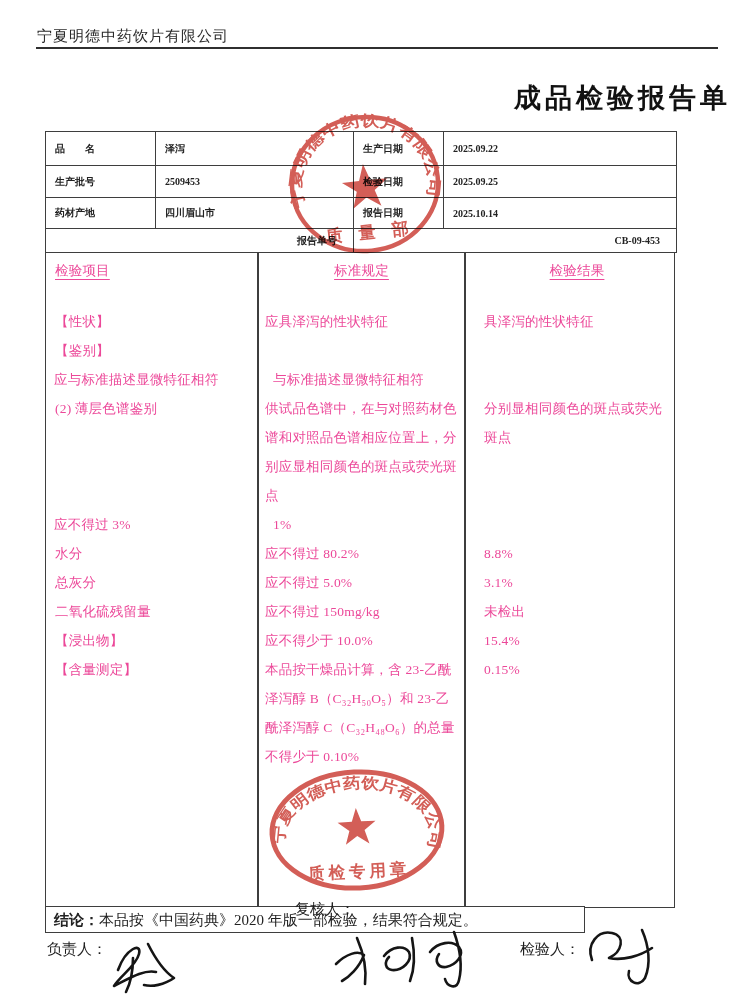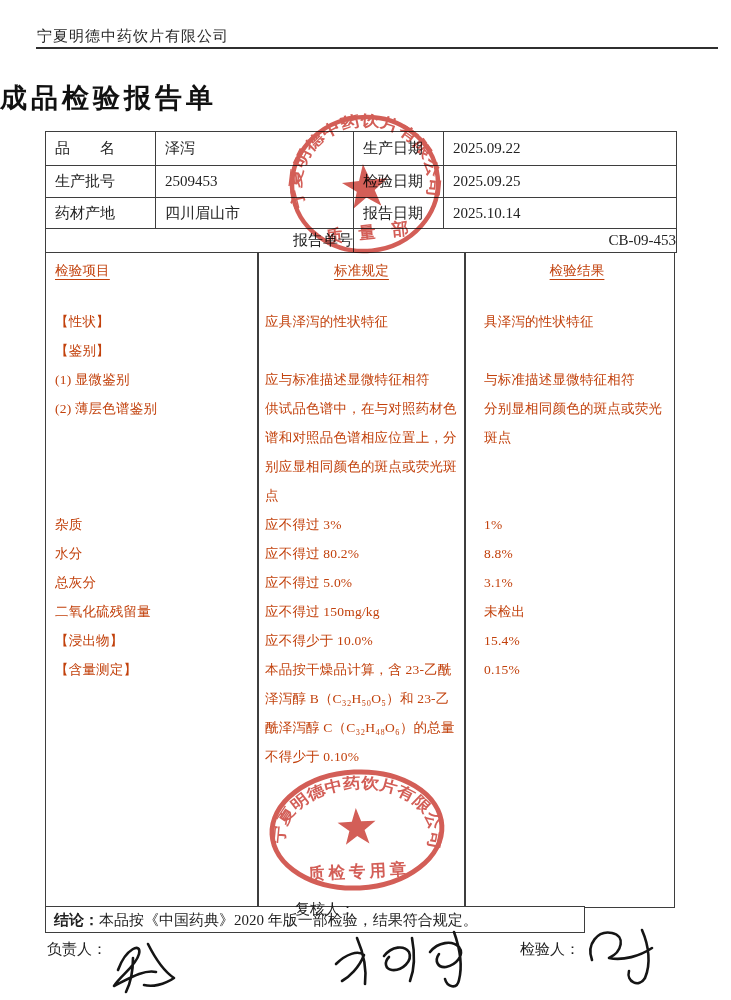--- a/index.html
+++ b/index.html
@@ -4,41 +4,41 @@
 <style>
   html,body{margin:0;padding:0;background:#ffffff;}
   .page{
     position:relative;width:731px;height:1000px;background:#ffffff;overflow:hidden;
     font-family:"Liberation Serif","DejaVu Serif",serif;color:#222;
   }
   
   .company{position:absolute;left:37px;top:27px;font-size:15px;letter-spacing:1px;color:#2a2a2a;}
   .filecode{position:absolute;right:13px;top:29px;font-size:14px;color:#2a2a2a;}
   .header-rule{position:absolute;left:36px;top:47px;width:682px;height:2px;background:#2f2f2f;}
-  .doc-title{position:absolute;left:0;right:0;top:80px;text-align:left;
+  .doc-title{position:absolute;left:0;right:0;top:80px;text-align:right;
     font-size:27px;font-weight:bold;letter-spacing:4px;color:#111;}
   
   .info-table{position:absolute;left:45px;top:131px;width:631px;border-collapse:collapse;table-layout:fixed;}
-  .info-table td{border:1.5px solid #3e3e3e;font-size:15px;padding:0 0 0 9px;color:#222;vertical-align:middle;}
+  .info-table td{border:1.5px solid #3e3e3e;font-size:10px;padding:0 16px 0 9px;color:#222;vertical-align:middle;font-weight:bold;}
   .info-table tr:nth-child(1) td{height:33px;}
   .info-table tr:nth-child(2) td{height:31px;}
   .info-table tr:nth-child(3) td{height:30px;}
   .info-table tr:nth-child(4) td{height:23px;text-align:right;}
   .cell-label{white-space:pre;}
   
   .main-box{position:absolute;left:45px;top:252px;width:628px;height:654px;border:1.5px solid #3e3e3e;background:#fff;}
   .vdiv{position:absolute;top:0;bottom:0;width:1.5px;background:#3e3e3e;}
   .vdiv.v1{left:211px;}
   .vdiv.v2{left:418px;}
   .mt-rows{position:absolute;left:0;top:0;right:0;}
   .mt-row{display:flex;align-items:flex-start;}
   .mt-row .c1{width:211px;padding-left:9px;box-sizing:border-box;}
   .mt-row .c2{width:207px;padding:0 6px 0 8px;box-sizing:border-box;}
   .mt-row .c3{flex:1;padding-left:20px;padding-right:4px;box-sizing:border-box;}
-  .mt-row div{font-size:13.5px;line-height:29px;letter-spacing:0.2px;color:#c2410c;}
+  .mt-row div{font-size:13.5px;line-height:29px;letter-spacing:0.2px;color:#ec4899;}
   .mt-row.header{height:54px;}
   .mt-row.header div{line-height:24px;padding-top:6px;}
   .mt-row.header .c2,.mt-row.header .c3{text-align:center;}
   .mt-row.header span{text-decoration:underline;text-underline-offset:4px;}
   
   .conclusion{position:absolute;left:45px;top:906px;width:540px;height:27px;border:1.5px solid #3e3e3e;
     font-size:15px;line-height:27px;padding-left:8px;box-sizing:border-box;background:#fff;}
   .conclusion .lbl{font-weight:bold;}
   .sig-label{position:absolute;font-size:15px;color:#1d1d1d;}
   .sig-resp{left:47px;top:940px;}
@@ -109,31 +109,29 @@
         <div class="c1">【性状】</div>
         <div class="c2">应具泽泻的性状特征</div>
         <div class="c3">具泽泻的性状特征</div>
       </div>
       <div class="mt-row">
         <div class="c1">【鉴别】</div>
         <div class="c2"></div>
         <div class="c3"></div>
       </div>
       <div class="mt-row">
-        <div class="c1">(1) 显微鉴别</div>
         <div class="c2">应与标准描述显微特征相符</div>
         <div class="c3">与标准描述显微特征相符</div>
       </div>
       <div class="mt-row">
         <div class="c1">(2) 薄层色谱鉴别</div>
         <div class="c2">供试品色谱中，在与对照药材色谱和对照品色谱相应位置上，分别应显相同颜色的斑点或荧光斑点</div>
         <div class="c3">分别显相同颜色的斑点或荧光斑点</div>
       </div>
       <div class="mt-row">
-        <div class="c1">杂质</div>
         <div class="c2">应不得过 3%</div>
         <div class="c3">1%</div>
       </div>
       <div class="mt-row">
         <div class="c1">水分</div>
         <div class="c2">应不得过 80.2%</div>
         <div class="c3">8.8%</div>
       </div>
       <div class="mt-row">
         <div class="c1">总灰分</div>

